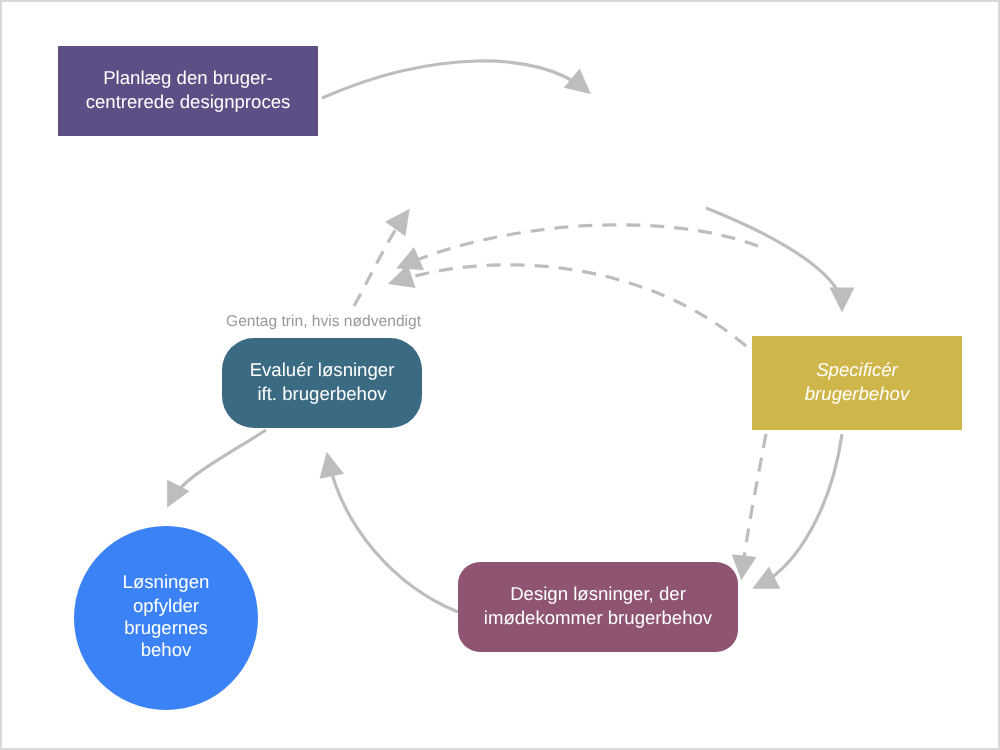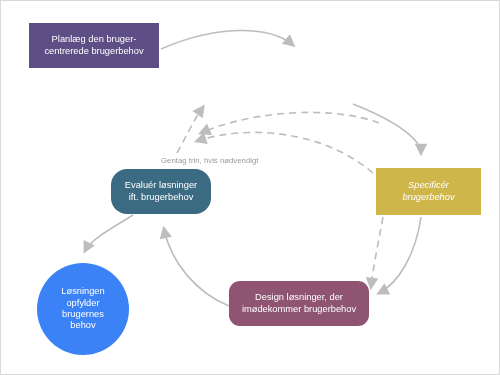--- a/index.html
+++ b/index.html
@@ -52,21 +52,21 @@
   #node-needs  { left: 375px; top: 167px; width: 105px; height: 47px; background: #cfb64a; font-style: italic; }
   #node-design { left: 228px; top: 280px; width: 140px; height: 45px; background: #8e5472; border-radius: 11px; }
   #node-eval   { left: 110px; top: 168px; width: 100px; height: 45px; background: #3b6a83; border-radius: 16px; }
   #node-outcome{ left: 36px;  top: 262px; width: 92px;  height: 92px; background: #3b82f6; }
   .annotation {
     position: absolute;
     color: #9a9a9a;
     font-size: 7.8px;
     white-space: nowrap;
   }
-  #ann-repeat { left: 112px; top: 155px; margin-left: 48px; }
+  #ann-repeat { left: 112px; top: 155px; }
 </style>
 </head>
 <body>
 
 <div id="canvas">
 
   <svg class="connectors" viewBox="0 0 500 375">
     <defs>
       <marker id="arrowSolid" markerWidth="9" markerHeight="9" refX="6.2" refY="4.5" orient="auto" markerUnits="strokeWidth">
         <path d="M0.4,0.6 L8.2,4.5 L0.4,8.4 Z" fill="#bdbdbd"></path>
@@ -90,21 +90,21 @@
 
     <path d="M372,172 C320,128 245,124 196,140" fill="none" stroke="#bdbdbd" stroke-width="1.6" stroke-dasharray="7,5" marker-end="url(#arrowDashed)"></path>
 
     <path d="M176,152 C185,136 192,120 202,106" fill="none" stroke="#bdbdbd" stroke-width="1.6" stroke-dasharray="7,5" marker-end="url(#arrowDashed)"></path>
 
     <path d="M382,216 C376,248 372,268 370,286" fill="none" stroke="#bdbdbd" stroke-width="1.6" stroke-dasharray="7,5" marker-end="url(#arrowDashed)"></path>
   </svg>
 
   <div class="node box" id="node-plan">
     <span class="node-label">Planlæg den bruger-
-centrerede brugerbehov</span>
+centrerede designproces</span>
   </div>
 
 
   <div class="node box" id="node-needs">
     <span class="node-label">Specificér
 brugerbehov</span>
   </div>
 
   <div class="node box" id="node-design">
     <span class="node-label">Design løsninger, der

